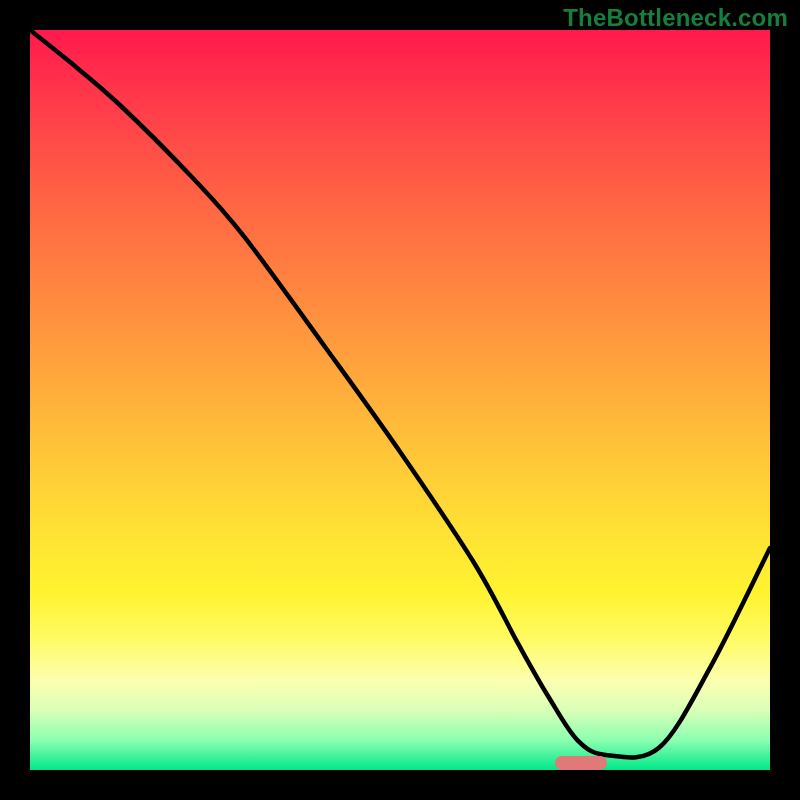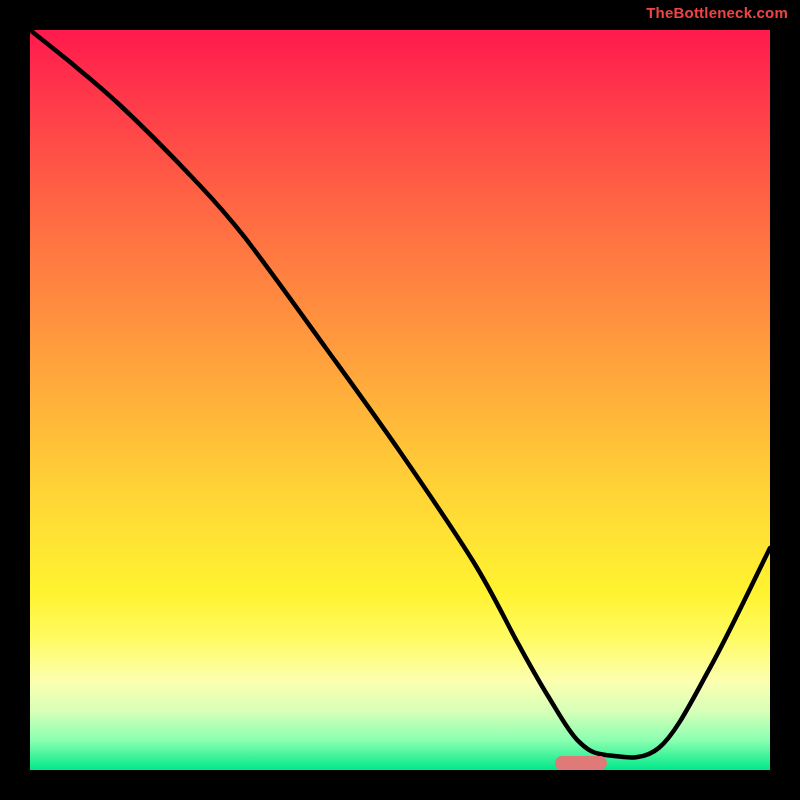--- a/index.html
+++ b/index.html
@@ -38,23 +38,23 @@
       #d8ffb8 92%,
       #8affb0 96%,
       #00e88a 100%
     );
   }
   .watermark {
     position: absolute;
     top: 4px;
     right: 12px;
     font-family: Arial, Helvetica, sans-serif;
-    font-size: 15px;
+    font-size: 24px;
     font-weight: 600;
-    color: #ef4444;
+    color: #15803d;
     letter-spacing: 0.2px;
   }
   svg.curve {
     position: absolute;
     left: 0;
     top: 0;
     width: 740px;
     height: 740px;
   }
   .marker {

